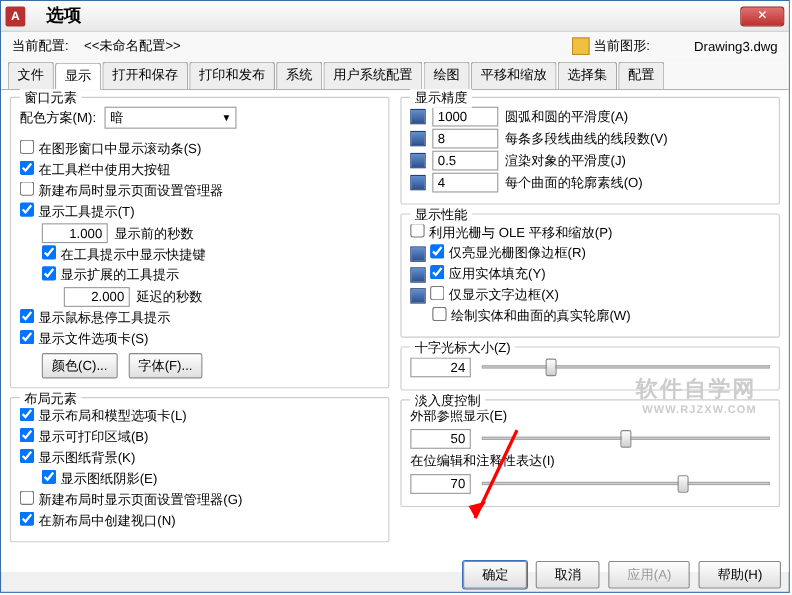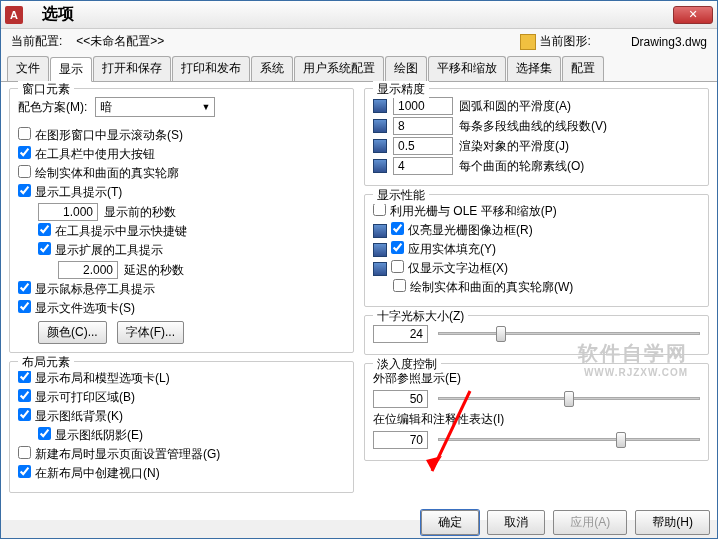--- a/index.html
+++ b/index.html
@@ -101,21 +101,21 @@
           </div>
         <div class="row">
             <label>
               <input type="checkbox" checked="" style="">
               <span>在工具栏中使用大按钮</span>
             </label>
           </div>
         <div class="row">
             <label>
               <input type="checkbox" style="">
-              <span>绘制实体和曲面的真实轮廓</span>
+              <span>新建布局时显示页面设置管理器</span>
             </label>
           </div>
         <div class="row">
             <label>
               <input type="checkbox" checked="" style="">
               <span>显示工具提示(T)</span>
             </label>
           </div>
         <div class="row indent1">
           <span class="numbox">1.000</span>

